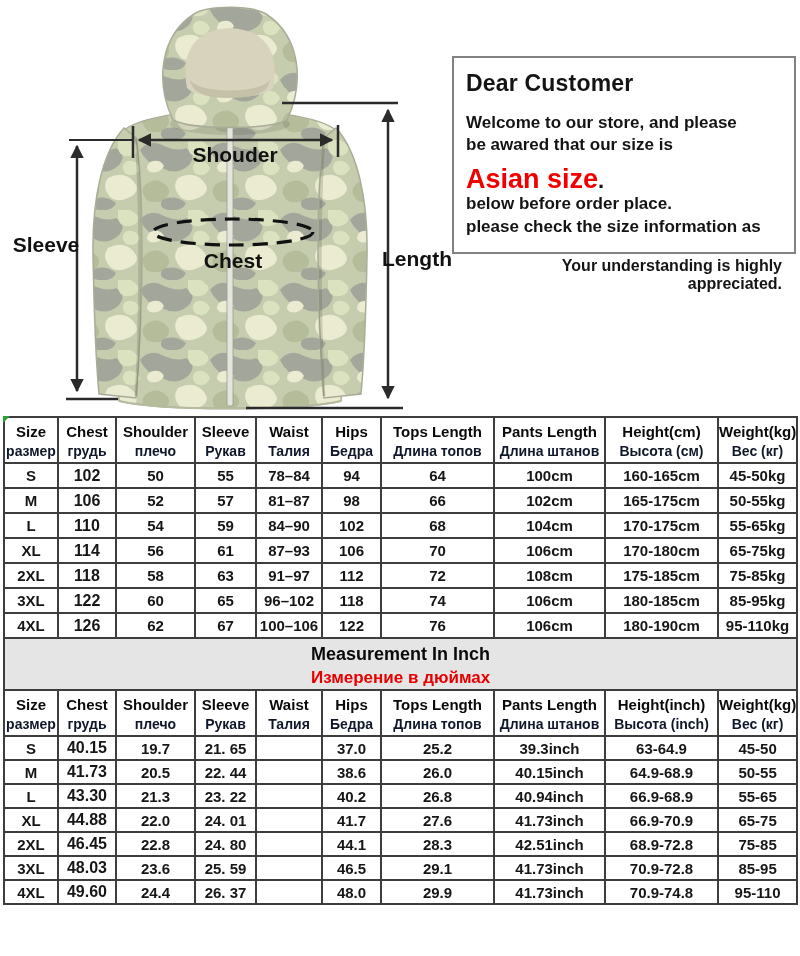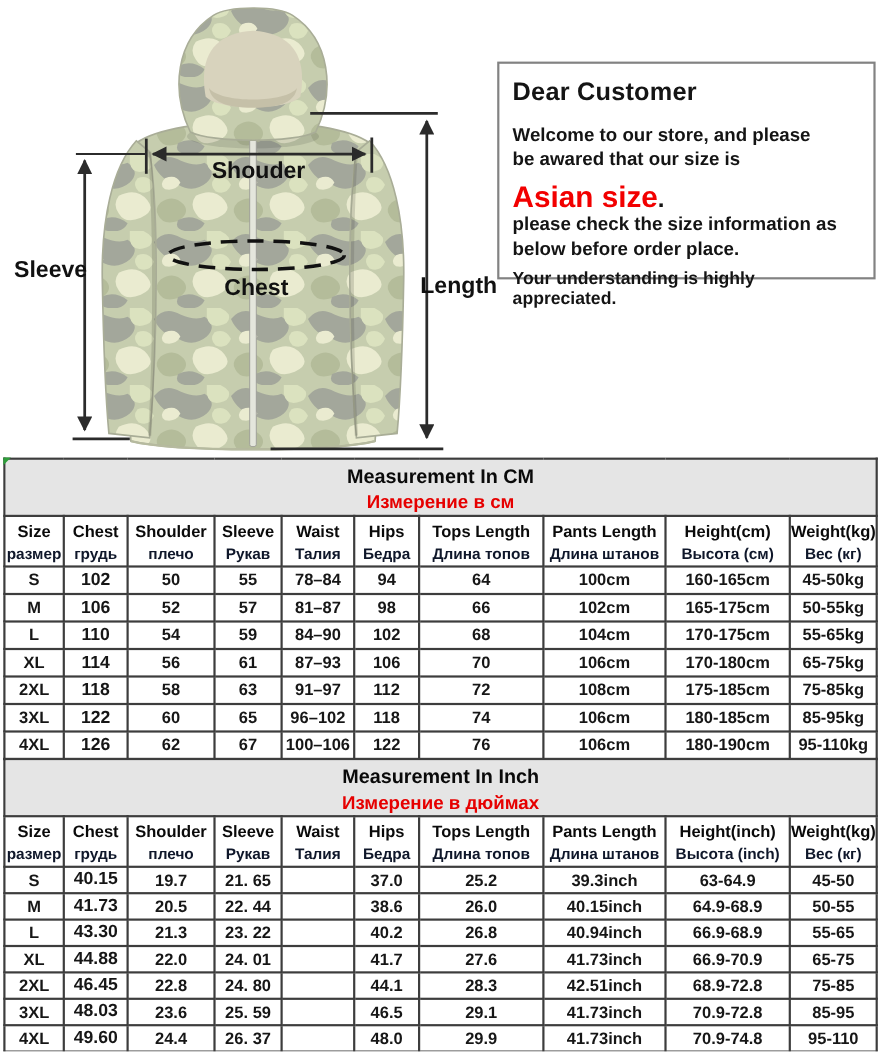--- a/index.html
+++ b/index.html
@@ -12,21 +12,21 @@
 
   
   .notice{position:absolute;left:452px;top:56px;width:344px;height:198px;box-sizing:border-box;
           border:2px solid #828282;background:#ffffff;padding:8px 12px;
           font-weight:bold;color:#141414;}
   .n-title{font-size:23px;margin-top:4px;letter-spacing:0.2px;}
   .n-body{font-size:17px;line-height:1.32;margin-top:15px;}
   .n-asian{font-size:27px;line-height:1.05;margin-top:8px;color:#f20000;}
   .n-asian .period{color:#141414;font-size:22px;}
   .n-body2{font-size:17px;line-height:1.32;}
-  .n-footer{font-size:16px;margin-top:7px;}
+  .n-footer{font-size:16px;margin-top:19px;text-align:right;}
 
   
   .tables{position:absolute;left:0;top:416px;width:800px;}
   .corner-mark{position:absolute;left:3px;top:0;width:0;height:0;z-index:3;
                border-top:7px solid #2e9e3a;border-right:7px solid transparent;}
   table{border-collapse:collapse;table-layout:fixed;width:794px;margin-left:3px;
         font-family:"Liberation Sans",sans-serif;}
   #inch-table{margin-top:-2px;}
   th,td{border:2px solid #3d3d3d;text-align:center;vertical-align:middle;padding:0;overflow:hidden;}
   tr.title-row{height:52px;}
@@ -118,22 +118,22 @@
   </div>
 
   <div class="notice">
     <div class="n-title">Dear Customer</div>
     <div class="n-body">
       <div>Welcome to our store, and please</div>
       <div>be awared that our size is</div>
     </div>
     <div class="n-asian"><span>Asian size</span><span class="period">.</span></div>
     <div class="n-body2">
+      <div>below before order place.</div>
       <div>please check the size information as</div>
-      <div>below before order place.</div>
     </div>
     <div class="n-footer">Your understanding is highly appreciated.</div>
   </div>
 
   <div class="tables">
     <div class="corner-mark"></div>
 
     <table id="cm-table">
       <colgroup>
         <col style="width:54px">
@@ -141,26 +141,20 @@
           <col style="width:79px">
           <col style="width:61px">
         <col style="width:66px">
           <col style="width:59px">
           <col style="width:113px">
           <col style="width:111px">
         <col style="width:113px">
           <col style="width:79px">
       </colgroup>
     <thead>
-          <tr class="title-row">
-            <th class="title-cell" colspan="10">
-              <div class="t-en">Measurement In CM</div>
-              <div class="t-ru">Измерение в см</div>
-            </th>
-          </tr>
           <tr class="head-row">
             <th class="col-head">
               <div class="h-en">Size</div>
               <div class="h-ru">размер</div>
             </th>
             <th class="col-head">
               <div class="h-en">Chest</div>
               <div class="h-ru">грудь</div>
             </th>
             <th class="col-head">

